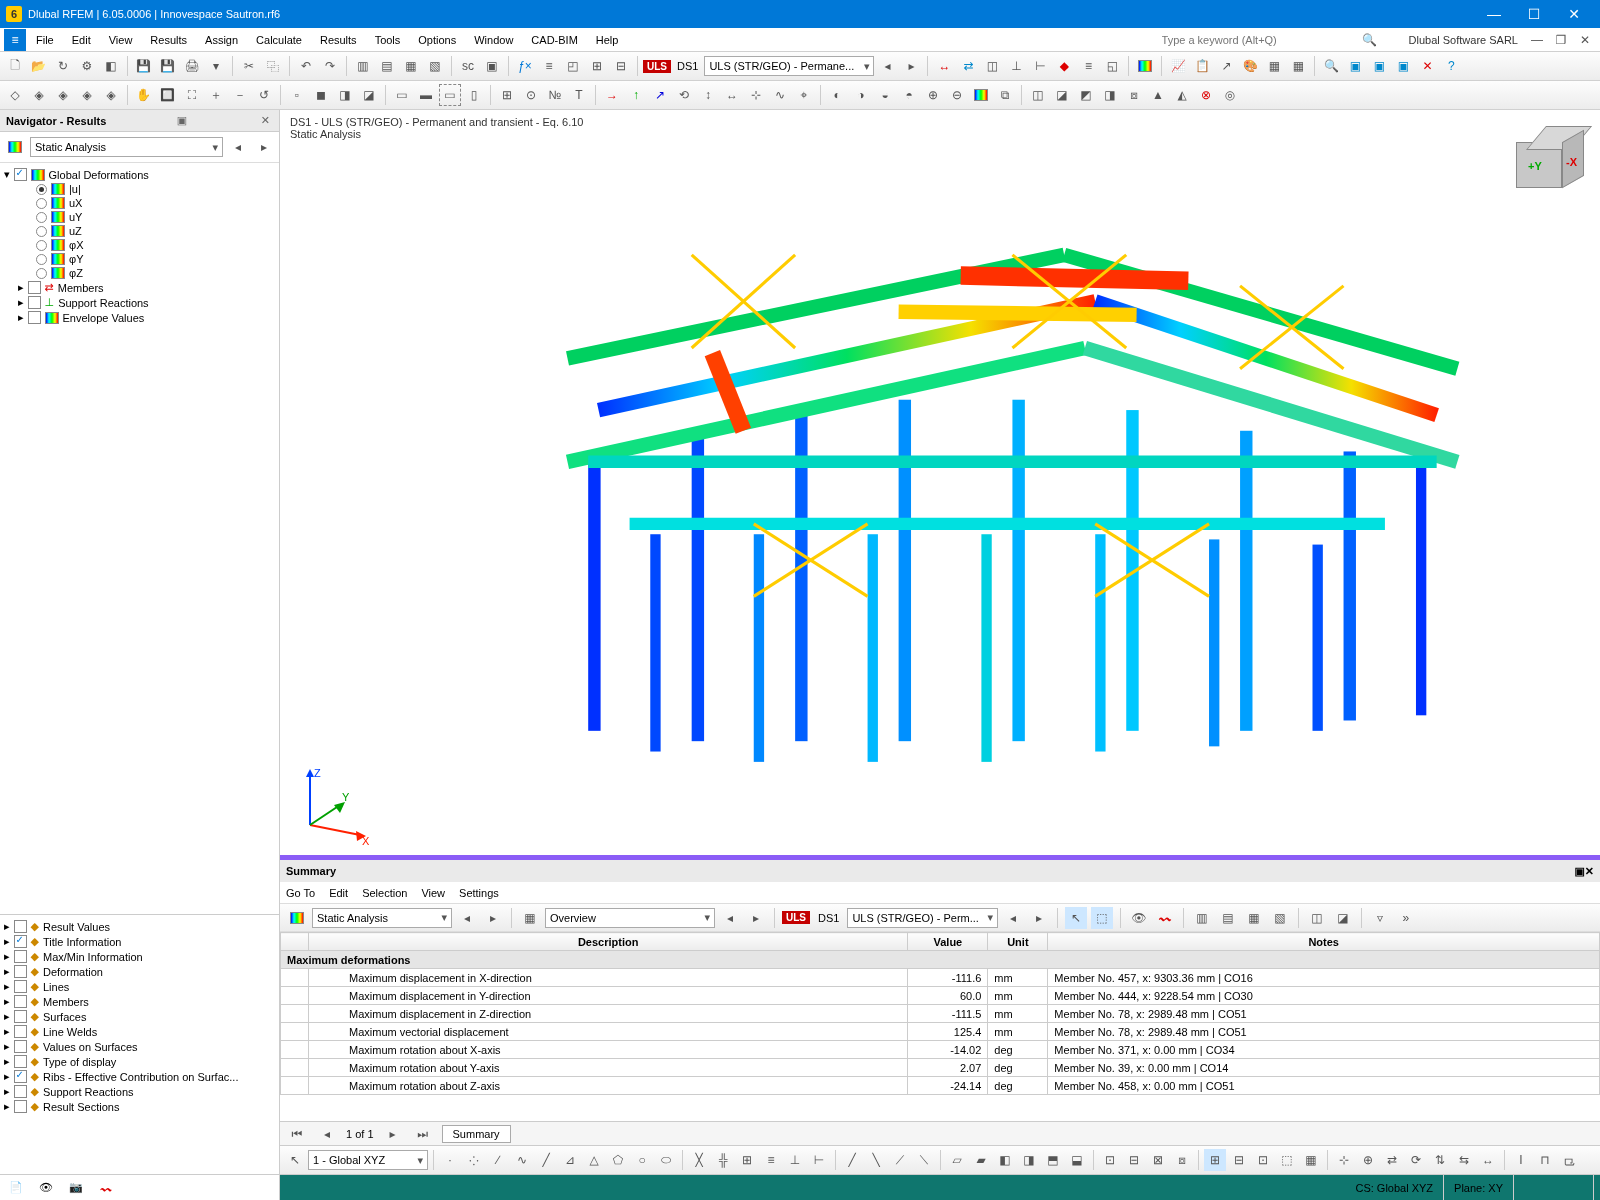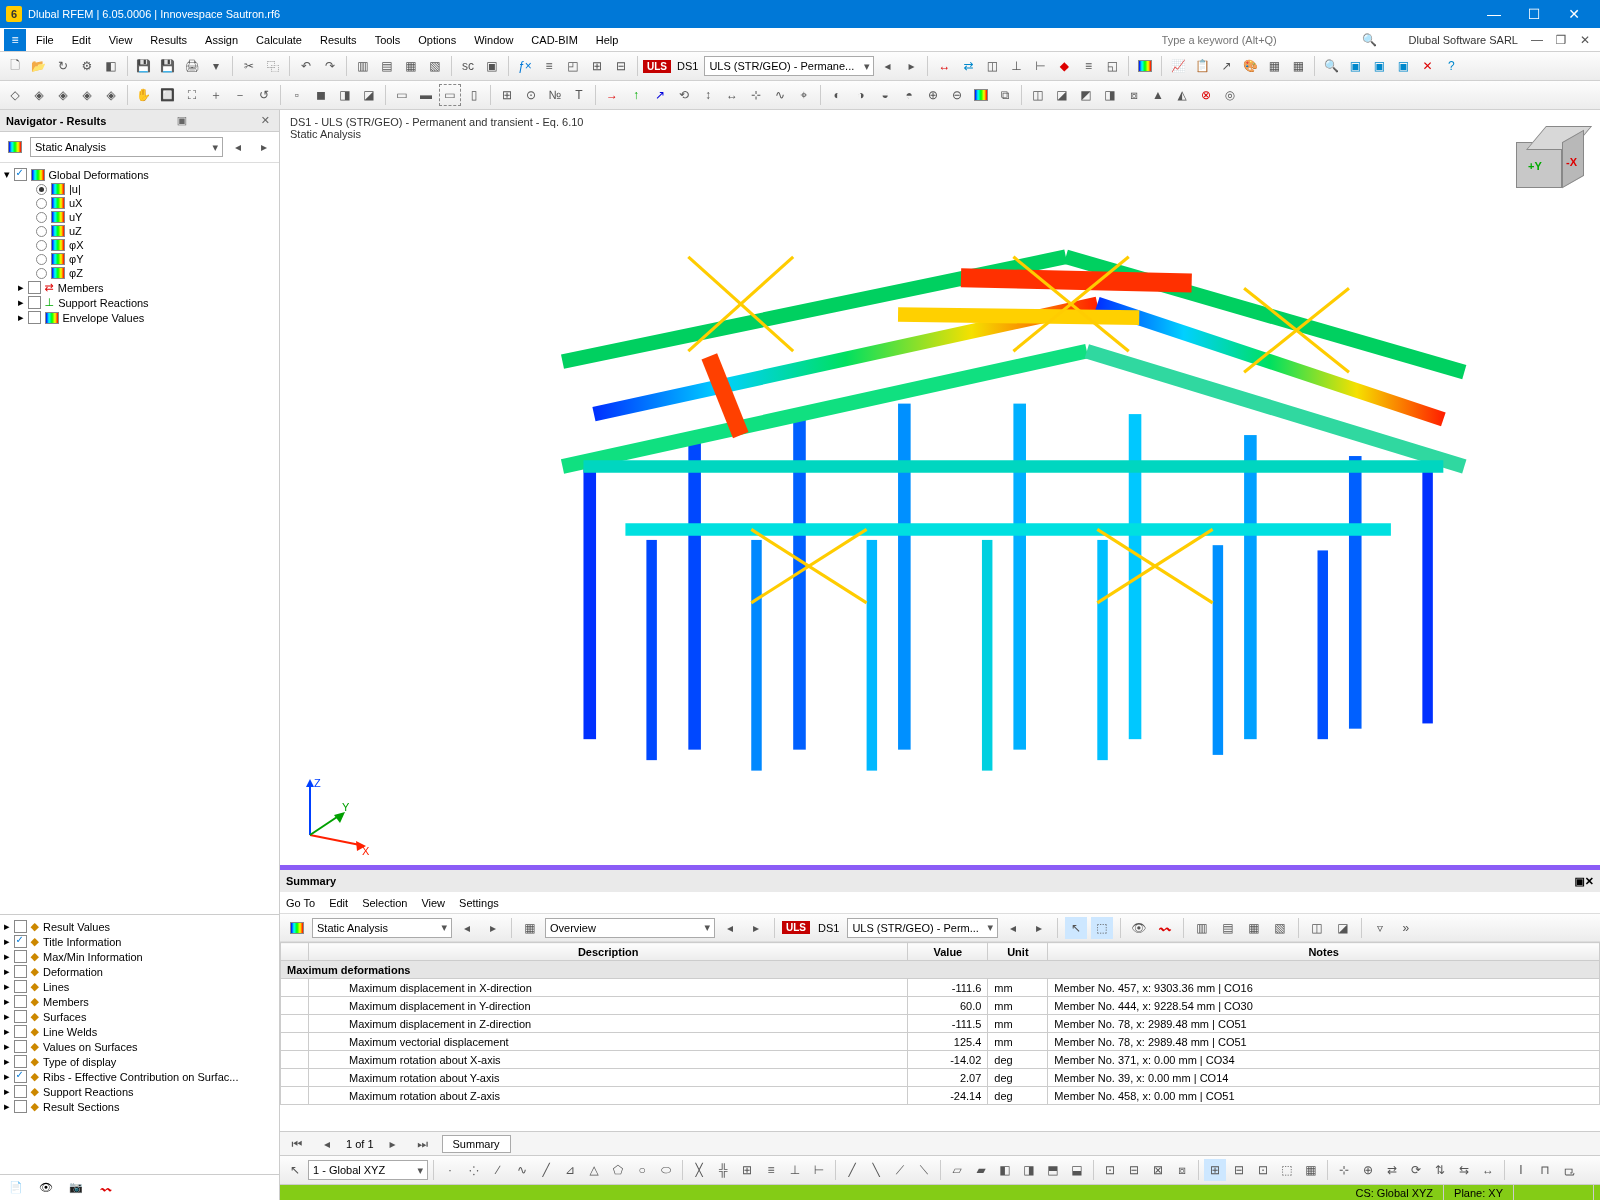--- a/index.html
+++ b/index.html
@@ -44,21 +44,21 @@
 .summary .shdr{height:22px; background:#eaeaea; display:flex; align-items:center; padding:0 6px; font-weight:bold;}
 .summary .smenu{height:22px; display:flex; align-items:center; padding:0 6px; gap:14px; border-bottom:1px solid #ddd;}
 .summary .stool{height:28px; display:flex; align-items:center; padding:0 6px; gap:4px; border-bottom:1px solid #ddd; background:linear-gradient(#fdfdfd,#ececec);}
 .grid{flex:1; overflow:auto;}
 .grid table{width:100%; border-collapse:collapse;}
 .grid th, .grid td{border:1px solid #ccc; padding:2px 6px; text-align:left; height:18px;}
 .grid th{background:linear-gradient(#fdfdfd,#ececec); font-weight:bold; text-align:center;}
 .grid td.val{text-align:right;}
 .grid .grp{background:#e5e5e5; font-weight:bold;margin-left:20px;}
 .sumfoot{height:24px; border-top:1px solid #ccc; display:flex; align-items:center; padding:0 6px; gap:8px; background:#f5f5f5;}
-.statusbar{height:16px; border-top:1px solid #ccc; background:#84cc16; display:flex; align-items:center; padding:0 6px;}
+.statusbar{height:26px; border-top:1px solid #ccc; background:#0f766e; display:flex; align-items:center; padding:0 6px;}
 .statusbar .scell{padding:0 10px; border-right:1px solid #ccc; height:100%; display:flex; align-items:center;}
 .toolrow3{height:29px; border-top:1px solid #ccc; display:flex; align-items:center; padding:0 4px; gap:2px; background:linear-gradient(#fdfdfd,#ececec);}
 svg.beam{display:block;}
 </style>
 </head>
 <body>
 
 <div class="titlebar">
   <span class="icon">6</span>
   <span>Dlubal RFEM | 6.05.0006 | Innovespace Sautron.rf6</span>

